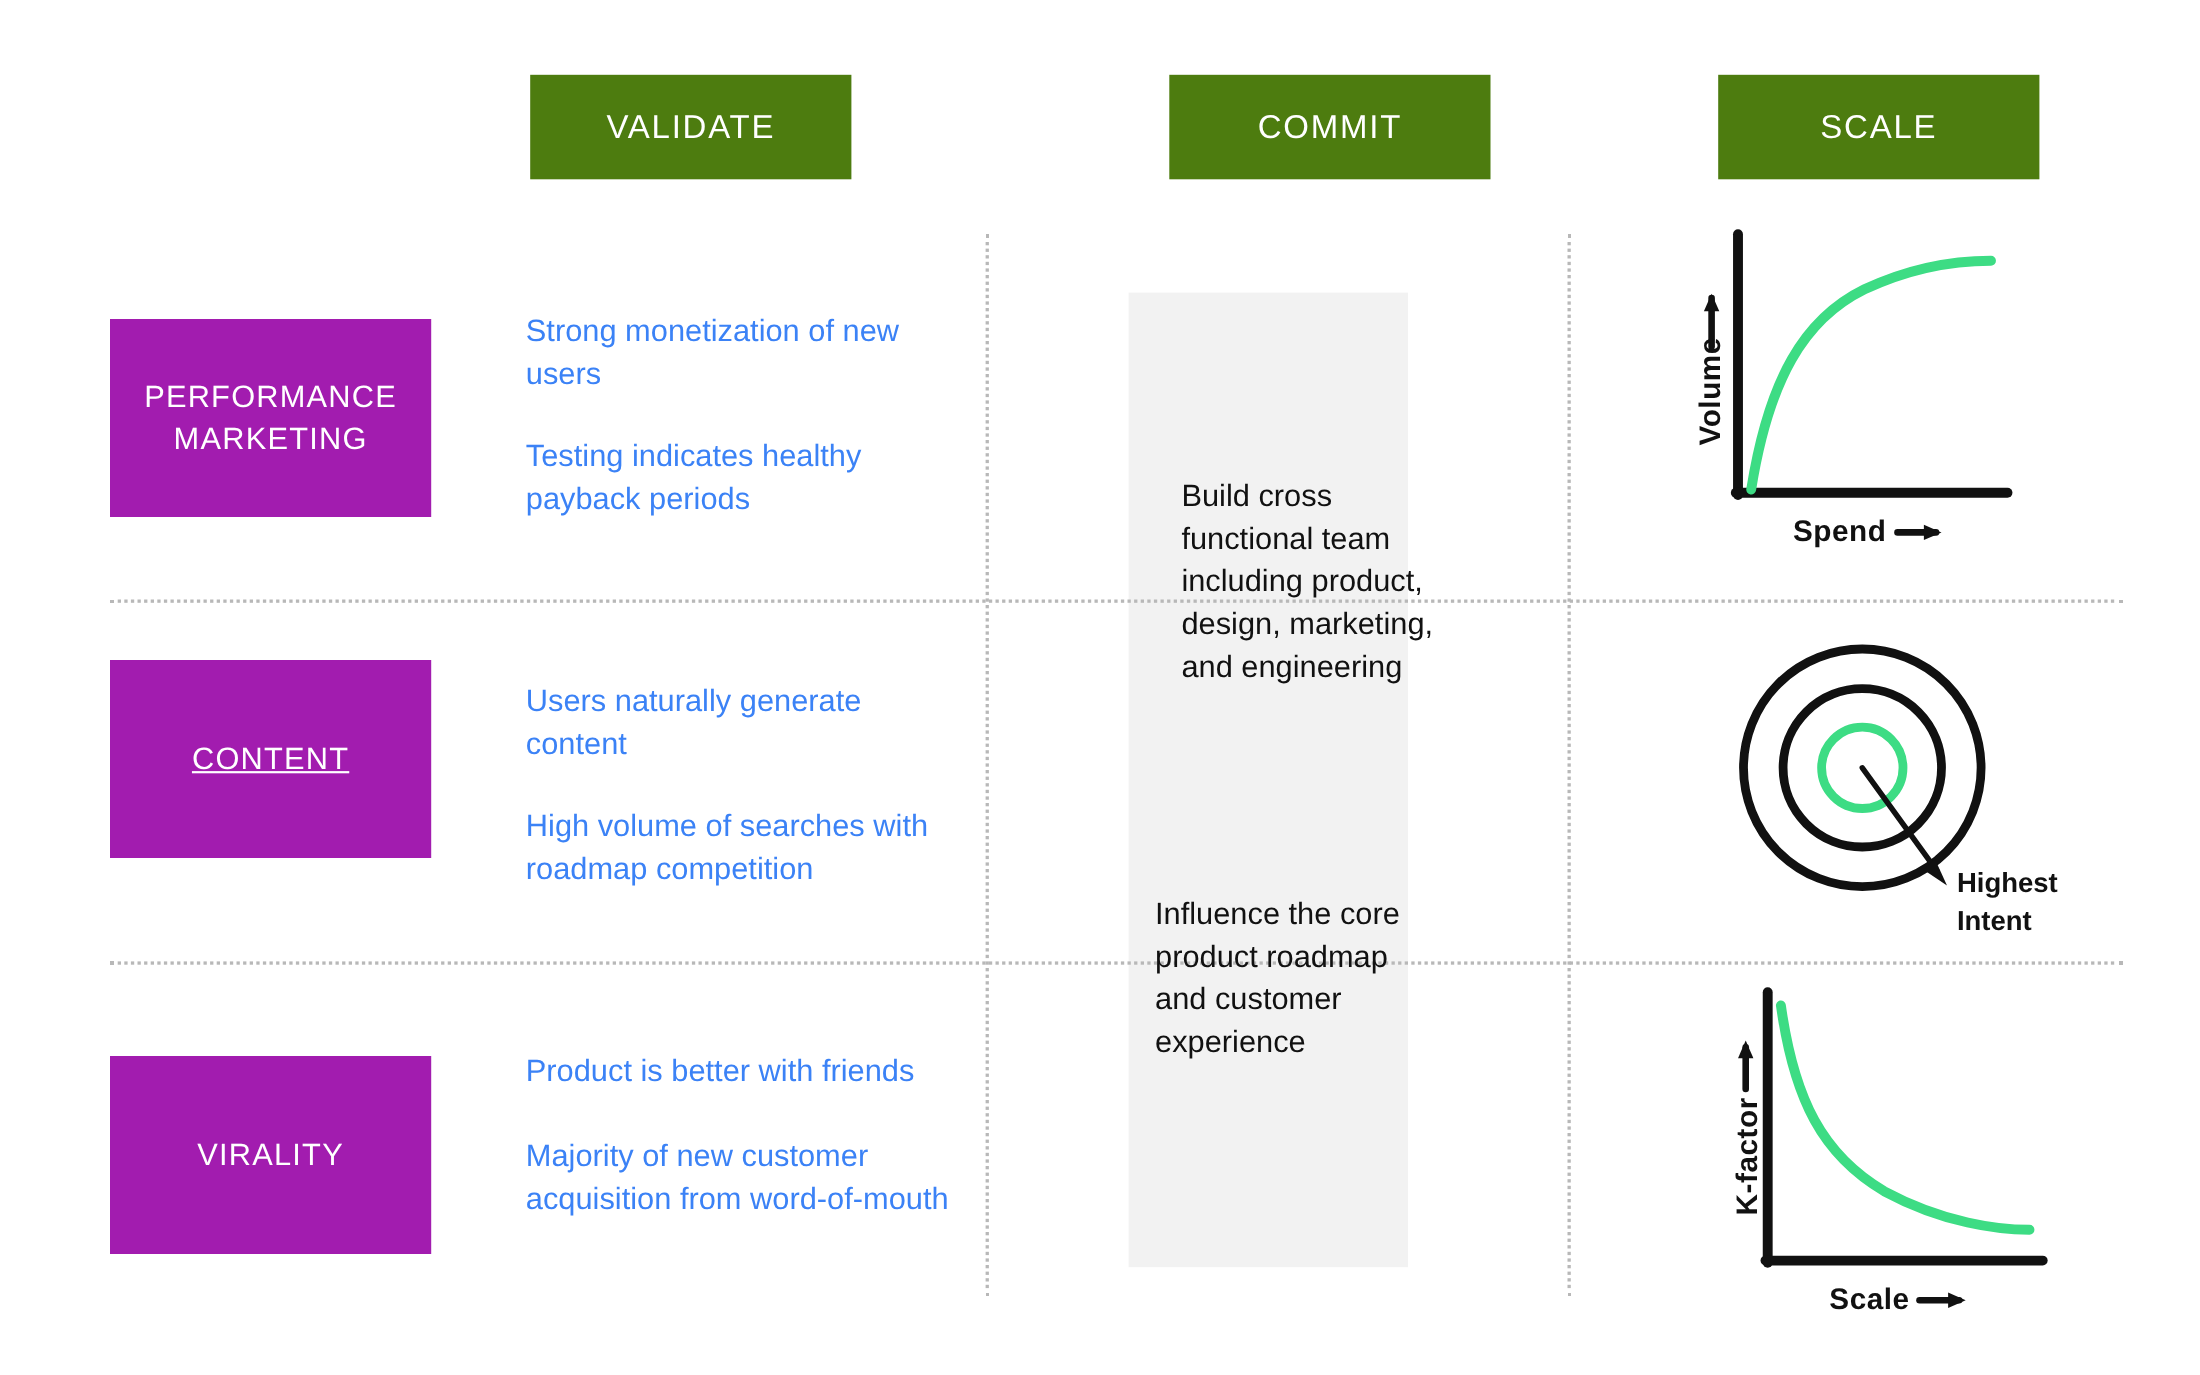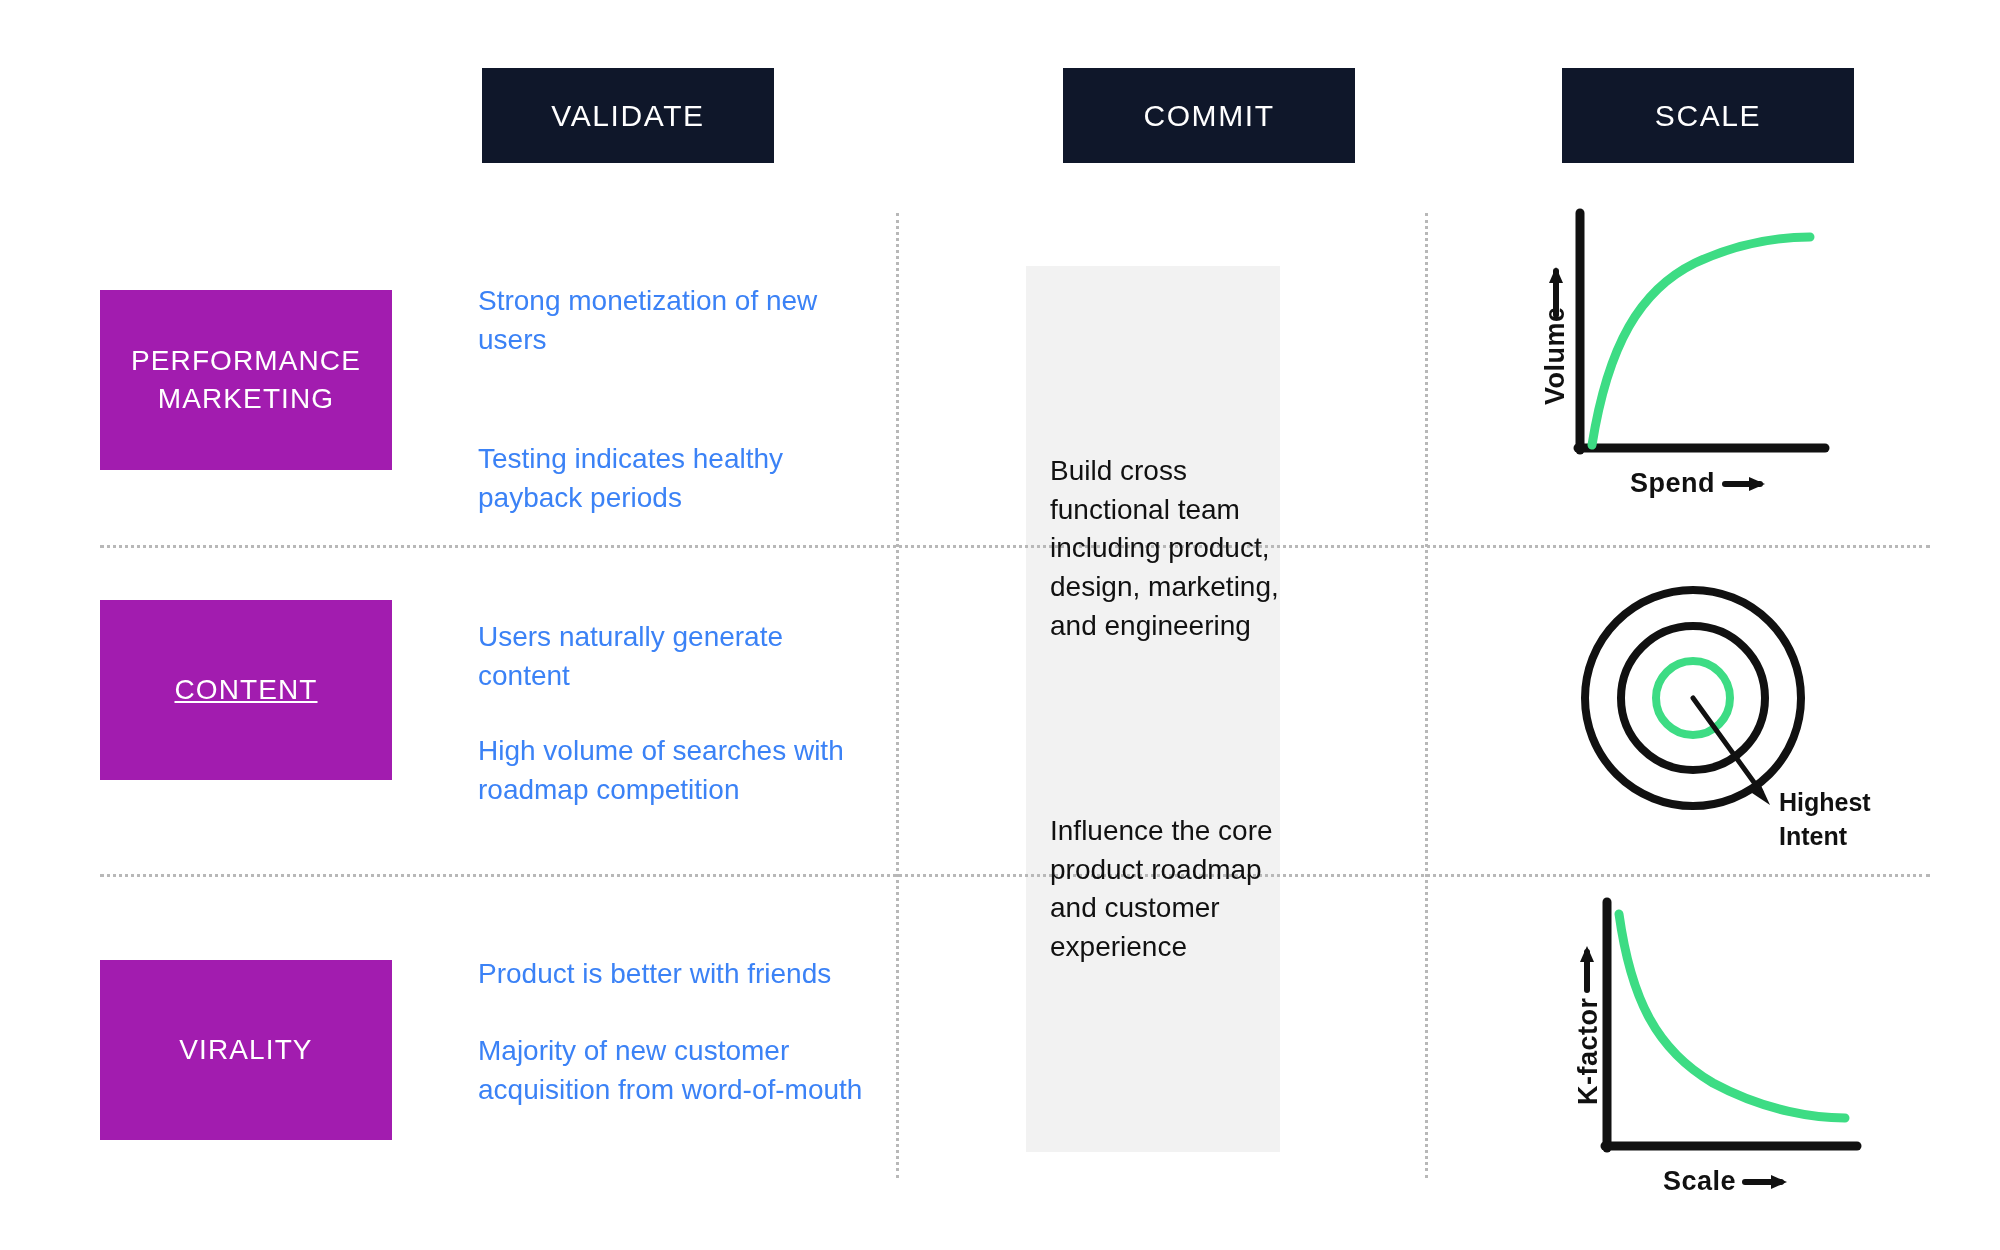--- a/index.html
+++ b/index.html
@@ -12,21 +12,21 @@
     height: 1250px;
     position: relative;
     overflow: hidden;
     font-family: "Liberation Sans", sans-serif;
     color: #111111;
   }
 
   
   .col-header {
     position: absolute;
-    background: #0f172a;
+    background: #4d7c0f;
     color: #ffffff;
     display: flex;
     align-items: center;
     justify-content: center;
     font-size: 30px;
     letter-spacing: 1.6px;
     font-weight: 400;
     height: 95px;
   }
   #hdr-validate { left: 482px;  top: 68px;  width: 292px; }
@@ -86,35 +86,35 @@
   
   .validate-text {
     position: absolute;
     left: 478px;
     width: 400px;
     font-size: 28px;
     line-height: 1.38;
     color: #3b82f6;
   }
   #val-pm-1 { top: 282px; }
-  #val-pm-2 { top: 396px; margin-top: 44px; }
+  #val-pm-2 { top: 396px; }
   #val-ct-1 { top: 618px; }
   #val-ct-2 { top: 732px; }
   #val-vr-1 { top: 955px; }
   #val-vr-2 { top: 1032px; }
 
   .commit-text {
     position: absolute;
     left: 1050px;
     width: 245px;
     font-size: 28px;
     line-height: 1.38;
     color: #111111;
   }
-  #com-1 { top: 452px; }
+  #com-1 { top: 432px; margin-left: 24px; }
   #com-2 { top: 812px; }
 
   
   .scale-viz {
     position: absolute;
   }
   #viz-spend     { left: 1520px; top: 195px;  width: 380px; height: 330px; }
   #viz-bullseye  { left: 1545px; top: 565px;  width: 400px; height: 310px; }
   #viz-kfactor   { left: 1545px; top: 890px;  width: 380px; height: 330px; }
 

